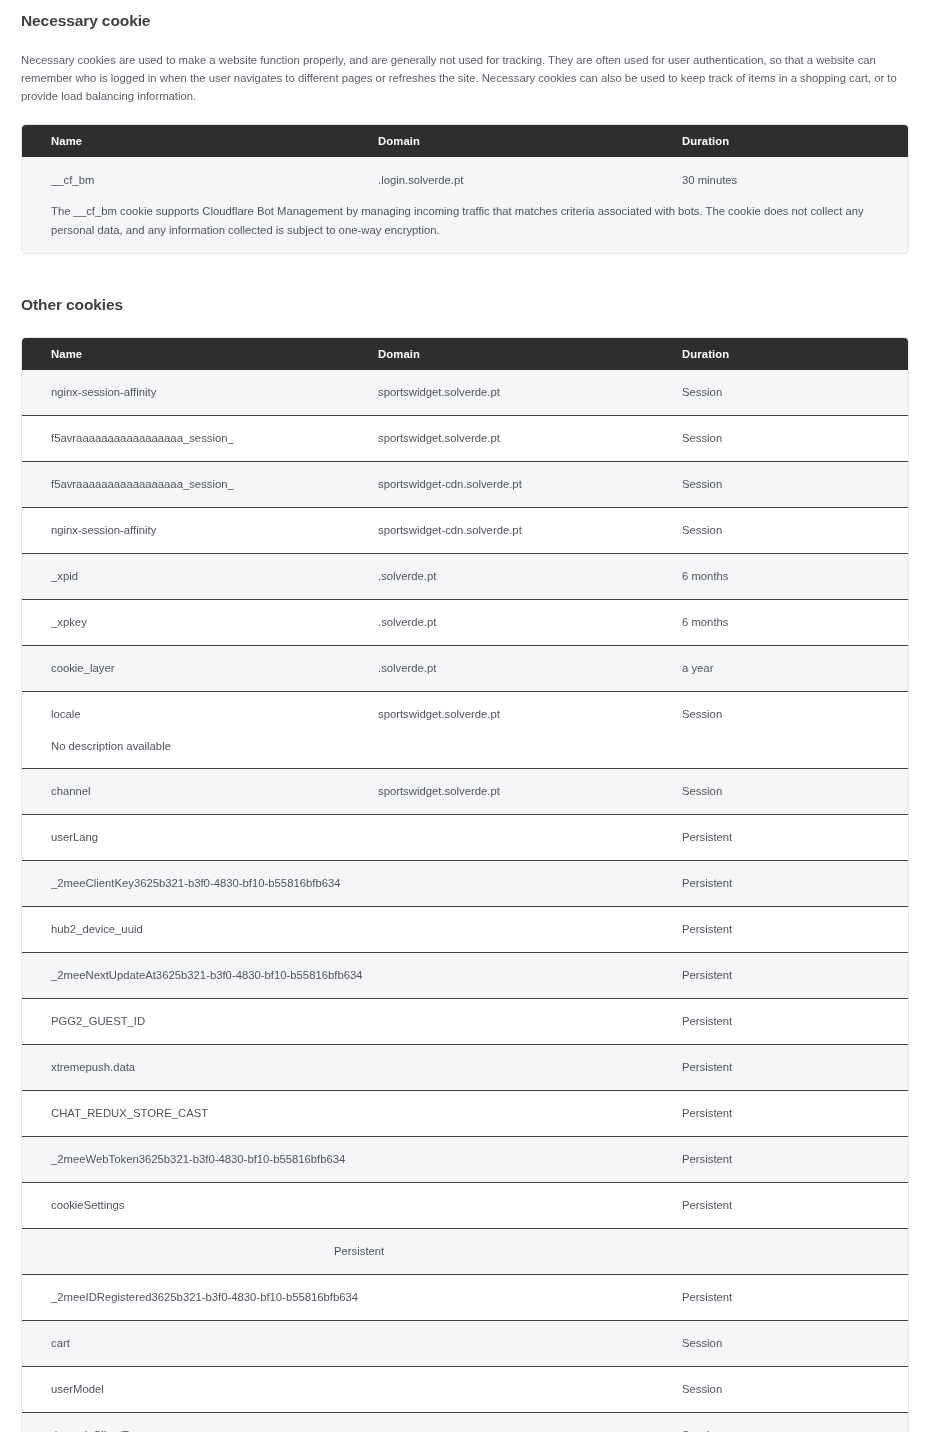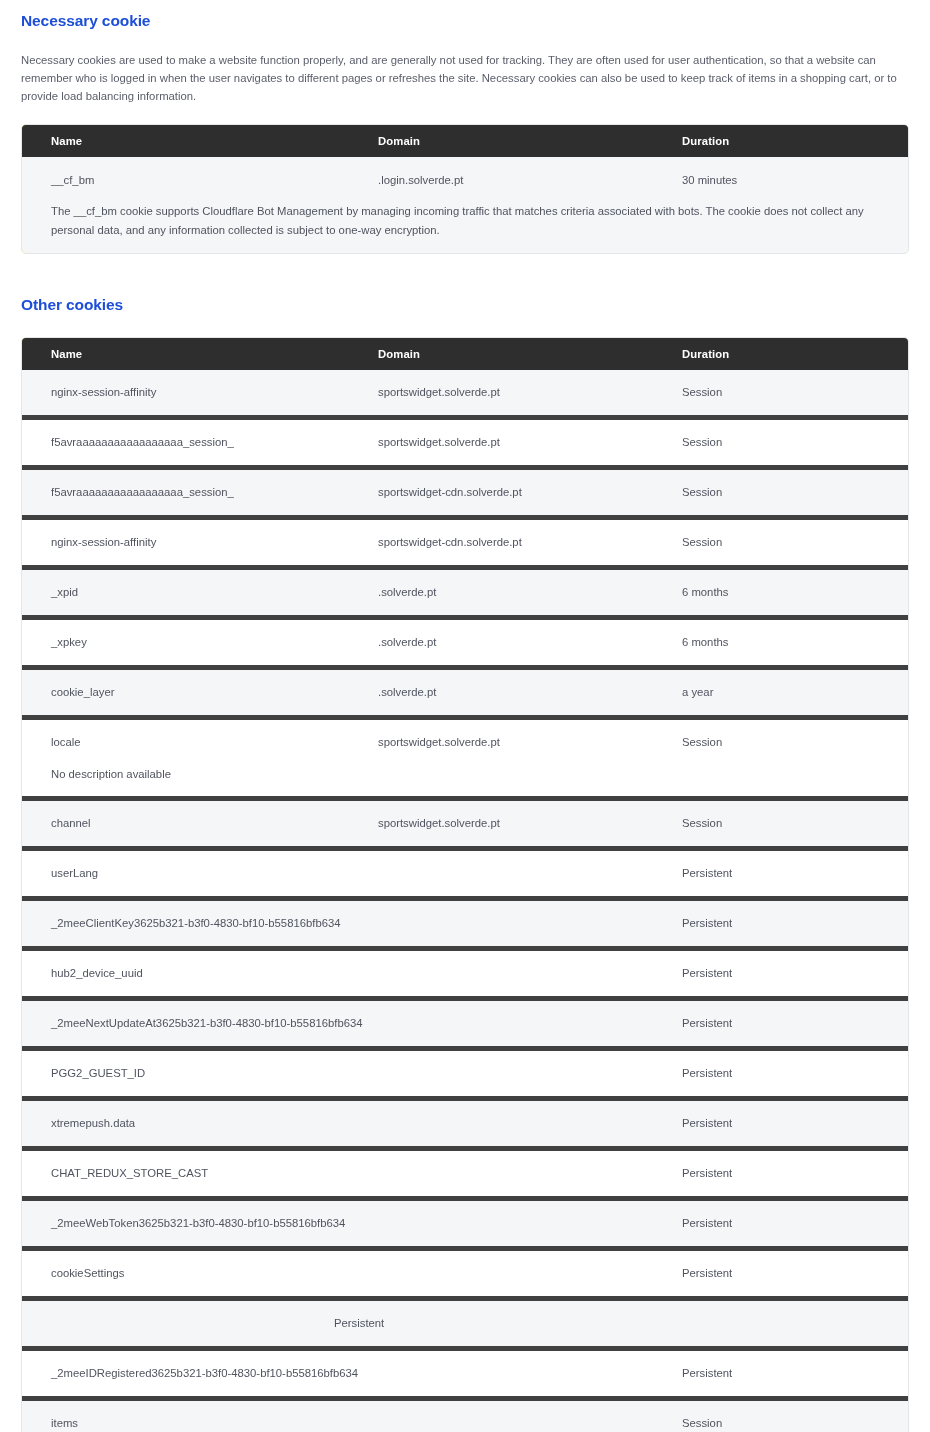--- a/index.html
+++ b/index.html
@@ -12,21 +12,21 @@
   }
 
   body {
     padding: 0 21px 18px 21px;
     color: #50545f;
   }
 
   .section-heading {
     font-size: 15.5px;
     font-weight: bold;
-    color: #1d4ed8;
+    color: #404040;
     letter-spacing: -0.1px;
     line-height: 1.2;
   }
 
   #necessary-heading { padding-top: 12px; }
 
   .section-intro {
     font-size: 11.3px;
     line-height: 1.62;
     color: #5a5e6a;
@@ -74,21 +74,21 @@
   }
   .trow:first-of-type { border-top: none; }
 
   .trow .td {
     font-size: 11.3px;
     line-height: 1.5;
     color: #50545f;
     word-break: break-word;
   }
 
-  .row-group { border-top: 5px solid #404040; }
+  .row-group { border-top: 1px solid #404040; }
   .row-group:first-child { border-top: none; }
   .row-group.alt   { background: #f5f6f8; }
   .row-group.plain { background: #ffffff; }
   .row-group > .trow { border-top: none; background: transparent; }
 
   .row-desc {
     font-size: 11.3px;
     line-height: 1.6;
     color: #50545f;
     padding: 0 29px 14px 29px;
@@ -265,21 +265,21 @@
       </div>
       <div class="row-group plain">
         <div class="trow">
           <span class="td col-name">_2meeIDRegistered3625b321-b3f0-4830-bf10-b55816bfb634</span>
           <span class="td col-domain"></span>
           <span class="td col-duration">Persistent</span>
         </div>
       </div>
       <div class="row-group alt">
         <div class="trow">
-          <span class="td col-name">items</span>
+          <span class="td col-name">cart</span>
           <span class="td col-domain"></span>
           <span class="td col-duration">Session</span>
         </div>
       </div>
       <div class="row-group plain">
         <div class="trow">
           <span class="td col-name">userModel</span>
           <span class="td col-domain"></span>
           <span class="td col-duration">Session</span>
         </div>

